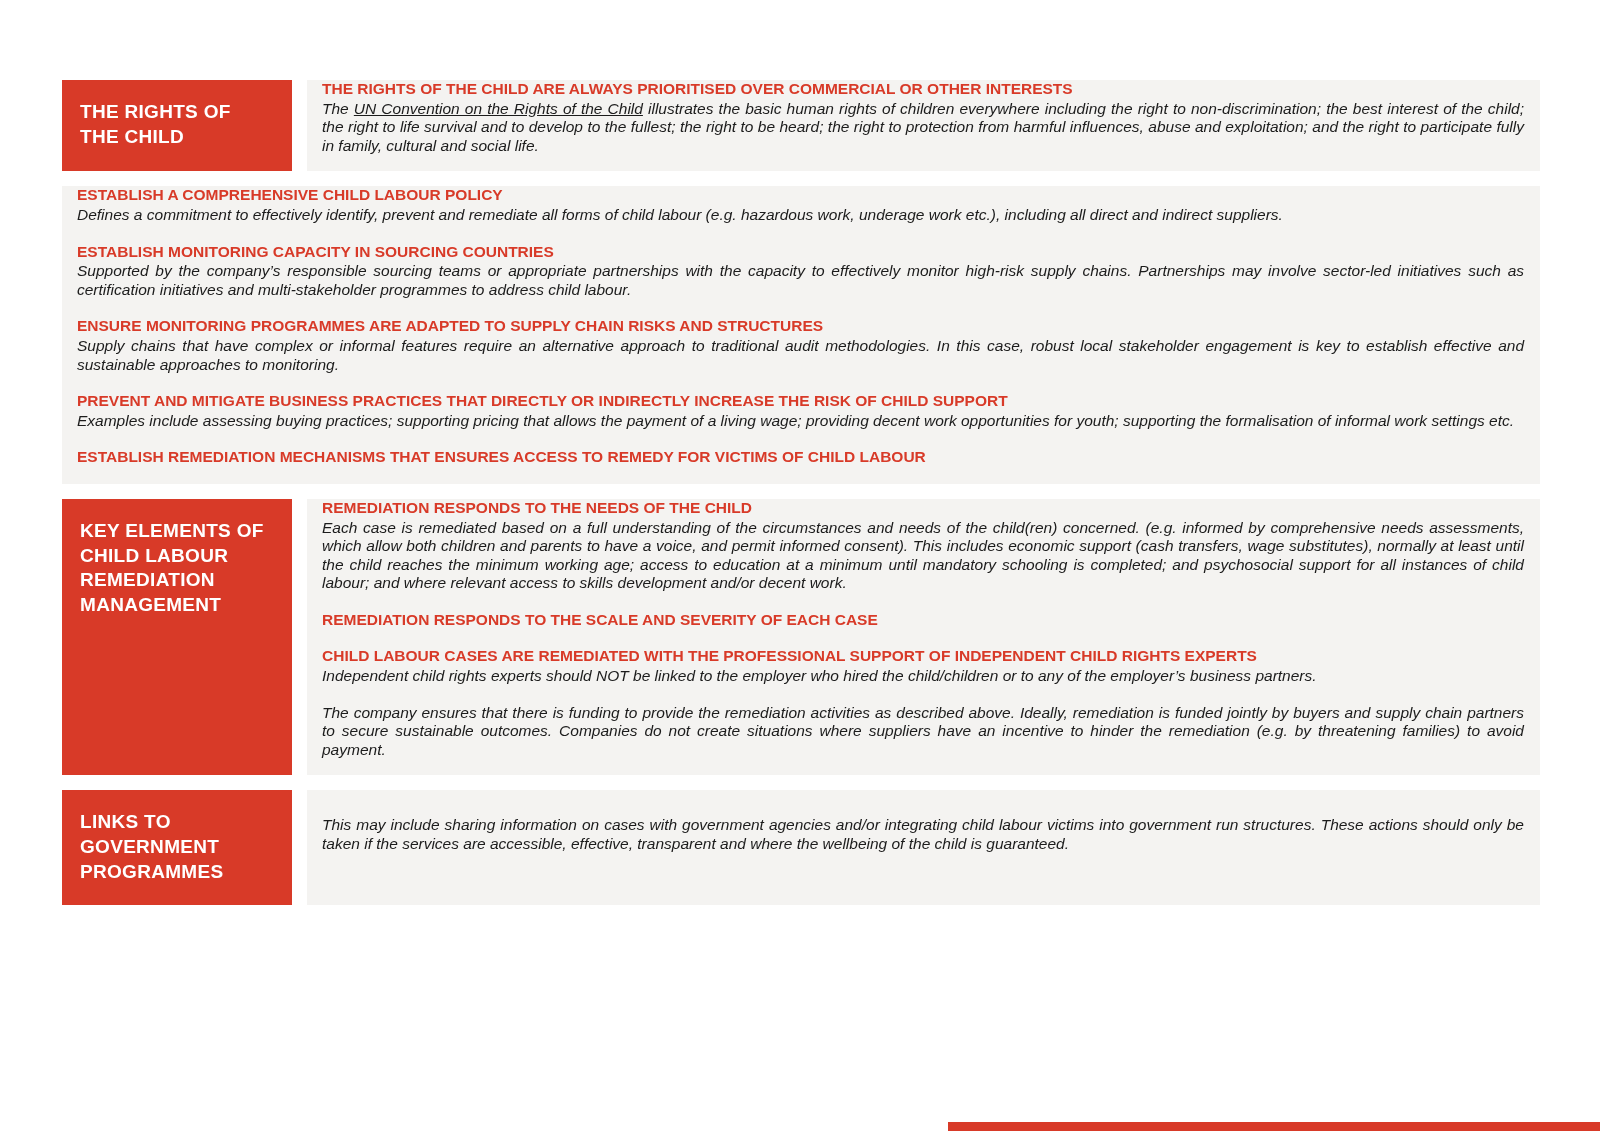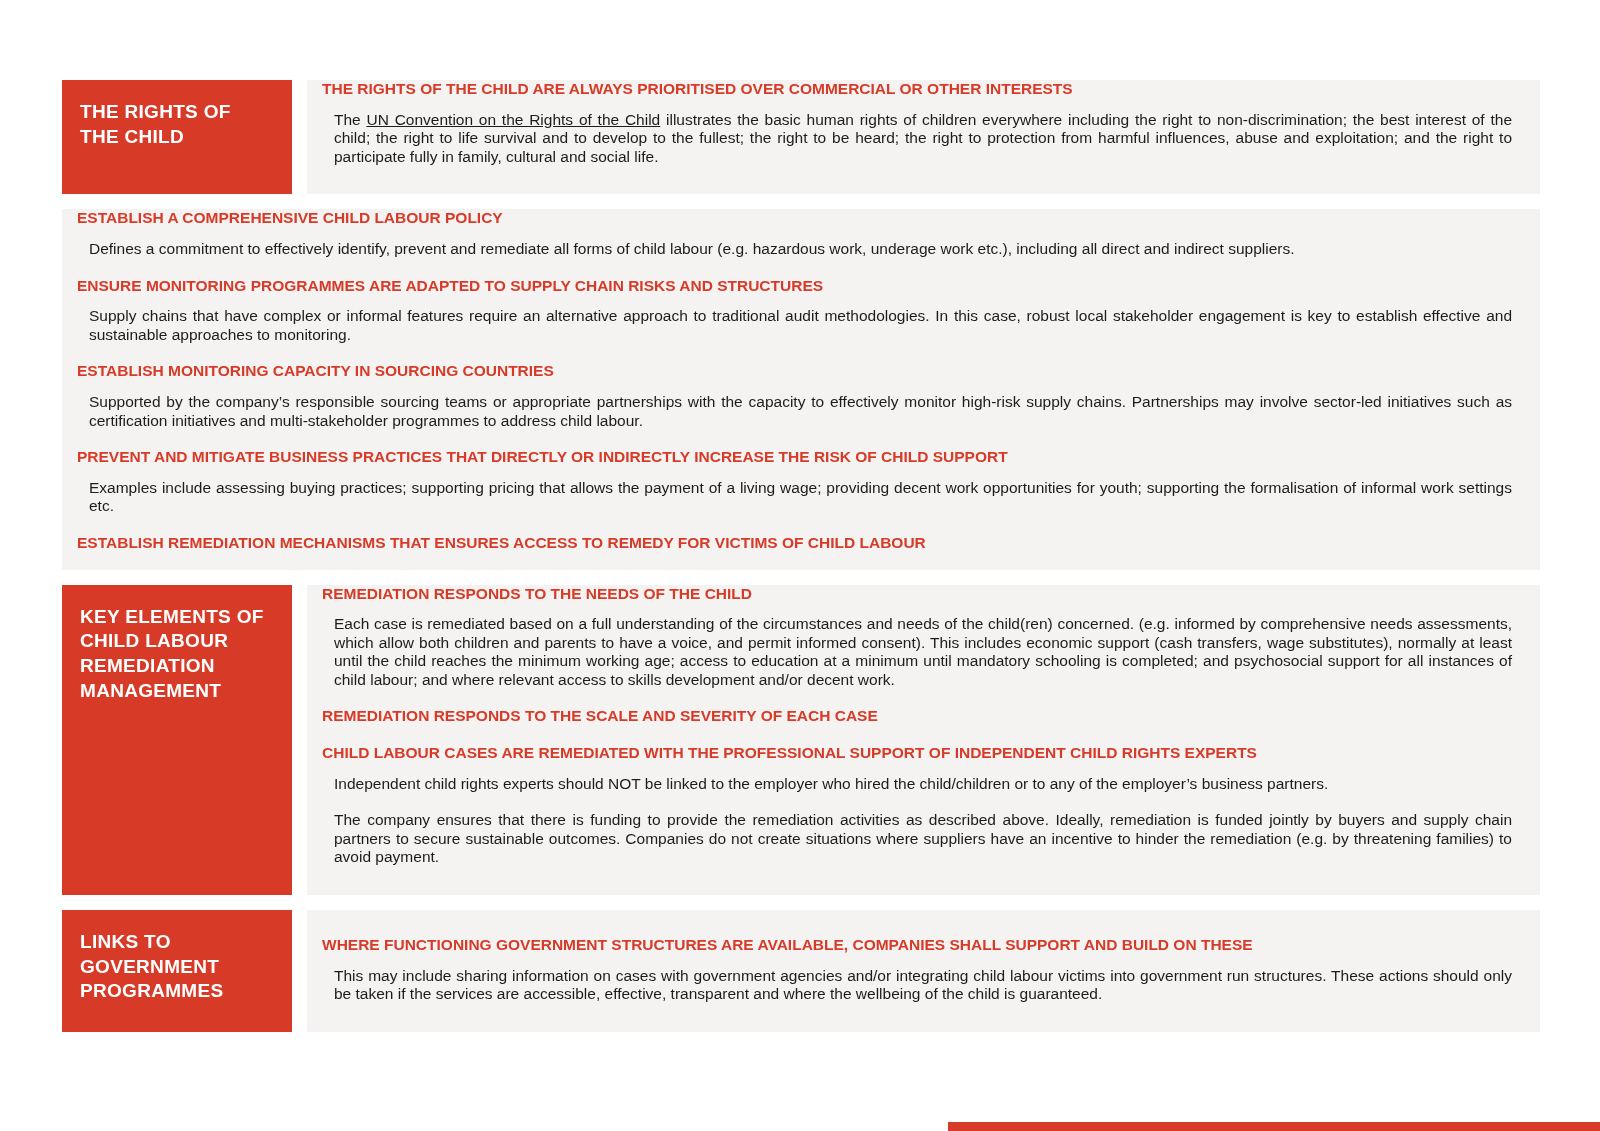--- a/index.html
+++ b/index.html
@@ -28,22 +28,22 @@
   .panel{
     flex:1;box-sizing:border-box;background:var(--panel);
     padding:0 16px 16px 15px;
   }
   .item + .item{margin-top:18px;}
   .item h3{
     margin:0 0 1px 0;color:var(--red);
     font-size:15.5px;line-height:1.2;font-weight:bold;
   }
   .item p{
-    margin:12px;color:var(--ink);
-    font-size:15.5px;line-height:1.2;text-align:justify;
+    margin:0;color:var(--ink);
+    font-size:15.5px;line-height:1.2;text-align:justify;font-style:italic;
   }
   .ul{
     color:var(--ink);text-decoration:underline;cursor:pointer;
   }
   .bottom-bar{
     position:absolute;left:948px;right:0;bottom:0;height:9px;
     background:var(--red);
   }
 </style>
 </head>
@@ -63,26 +63,26 @@
     </div>
   </section>
 
   <section class="row">
     <div class="panel">
       <div class="item">
         <h3>ESTABLISH A COMPREHENSIVE CHILD LABOUR POLICY</h3>
         <p>Defines a commitment to effectively identify, prevent and remediate all forms of child labour (e.g. hazardous work, underage work etc.), including all direct and indirect suppliers.</p>
       </div>
       <div class="item">
+        <h3>ESTABLISH MONITORING CAPACITY IN SOURCING COUNTRIES</h3>
+        <p>Supported by the company’s responsible sourcing teams or appropriate partnerships with the capacity to effectively monitor high-risk supply chains. Partnerships may involve sector-led initiatives such as certification initiatives and multi-stakeholder programmes to address child labour.</p>
+      </div>
+      <div class="item">
         <h3>ENSURE MONITORING PROGRAMMES ARE ADAPTED TO SUPPLY CHAIN RISKS AND STRUCTURES</h3>
         <p>Supply chains that have complex or informal features require an alternative approach to traditional audit methodologies. In this case, robust local stakeholder engagement is key to establish effective and sustainable approaches to monitoring.</p>
-      </div>
-      <div class="item">
-        <h3>ESTABLISH MONITORING CAPACITY IN SOURCING COUNTRIES</h3>
-        <p>Supported by the company’s responsible sourcing teams or appropriate partnerships with the capacity to effectively monitor high-risk supply chains. Partnerships may involve sector-led initiatives such as certification initiatives and multi-stakeholder programmes to address child labour.</p>
       </div>
       <div class="item">
         <h3>PREVENT AND MITIGATE BUSINESS PRACTICES THAT DIRECTLY OR INDIRECTLY INCREASE THE RISK OF CHILD SUPPORT</h3>
         <p>Examples include assessing buying practices; supporting pricing that allows the payment of a living wage; providing decent work opportunities for youth; supporting the formalisation of informal work settings etc.</p>
       </div>
       <div class="item">
         <h3>ESTABLISH REMEDIATION MECHANISMS THAT ENSURES ACCESS TO REMEDY FOR VICTIMS OF CHILD LABOUR</h3>
       </div>
     </div>
   </section>
@@ -108,21 +108,20 @@
       </div>
     </div>
   </section>
 
   <section class="row">
     <aside class="side">
       <span>LINKS TO GOVERNMENT PROGRAMMES</span>
     </aside>
     <div class="panel" style="padding-top:26px;">
       <div class="item">
-        <h3>WHERE FUNCTIONING GOVERNMENT STRUCTURES ARE AVAILABLE, COMPANIES SHALL SUPPORT AND BUILD ON THESE</h3>
         <p>This may include sharing information on cases with government agencies and/or integrating child labour victims into government run structures. These actions should only be taken if the services are accessible, effective, transparent and where the wellbeing of the child is guaranteed.</p>
       </div>
     </div>
   </section>
 
 </div>
 
 <div class="bottom-bar"></div>
 
 </body></html>

